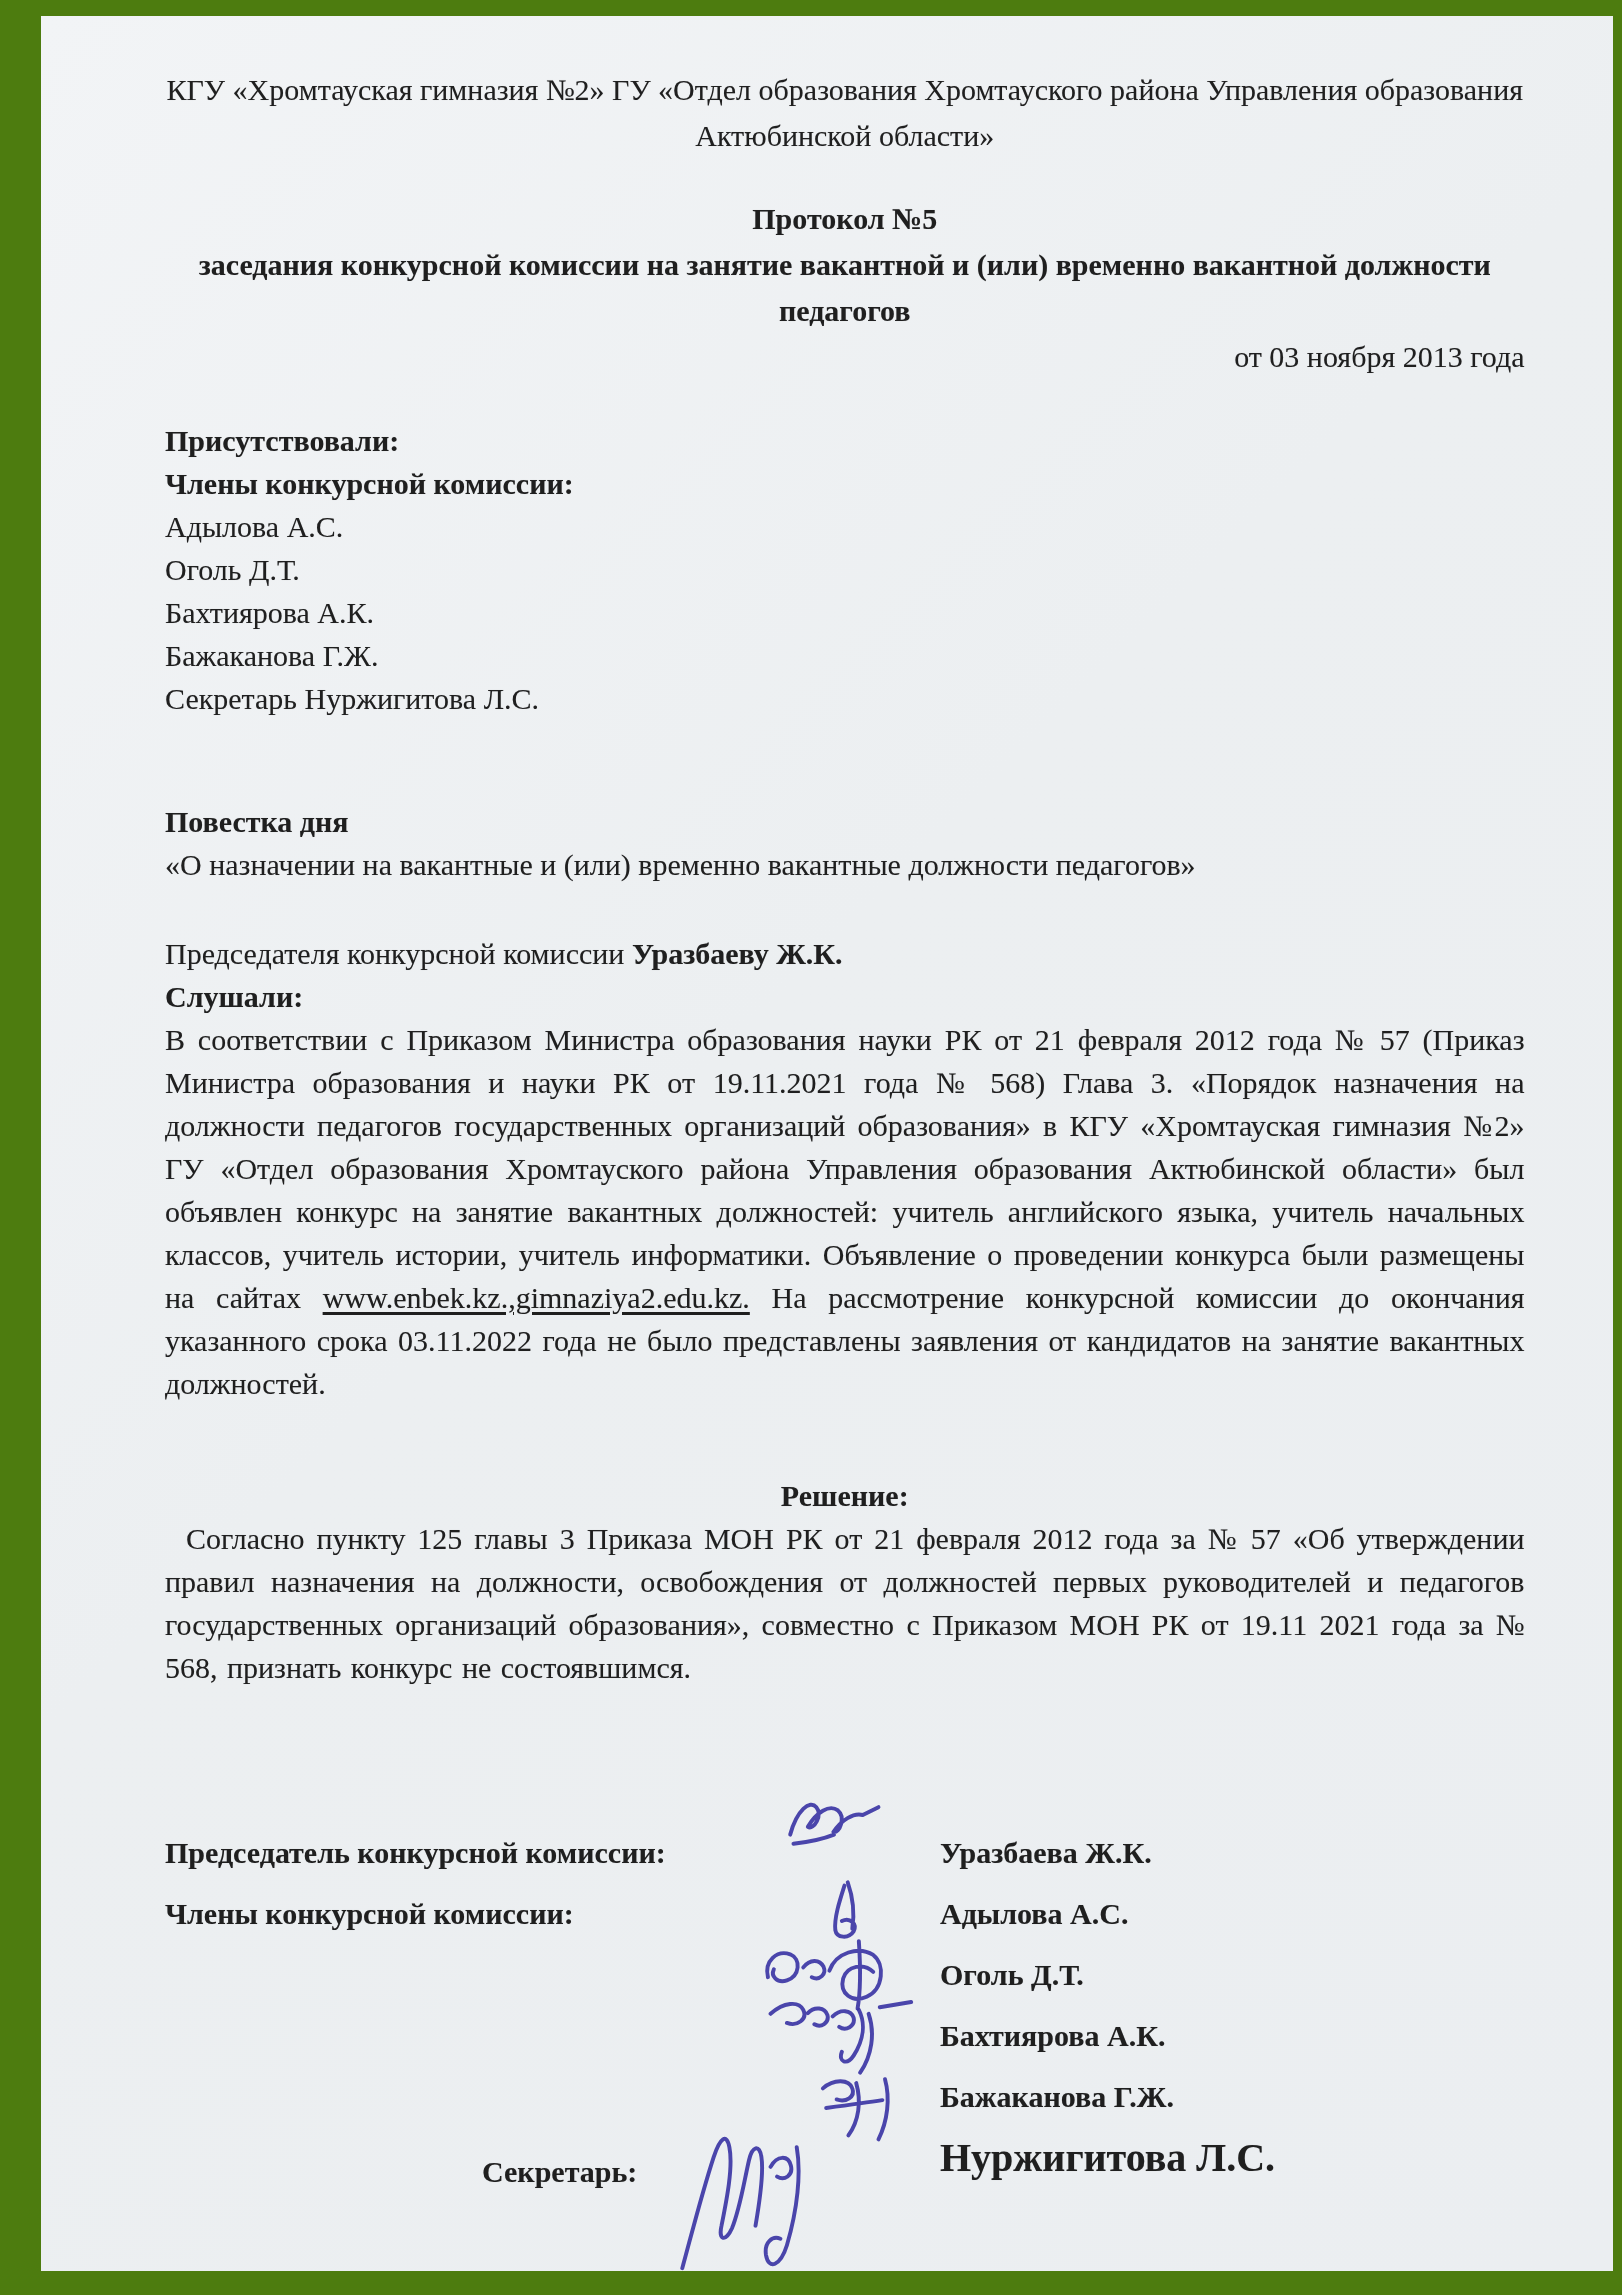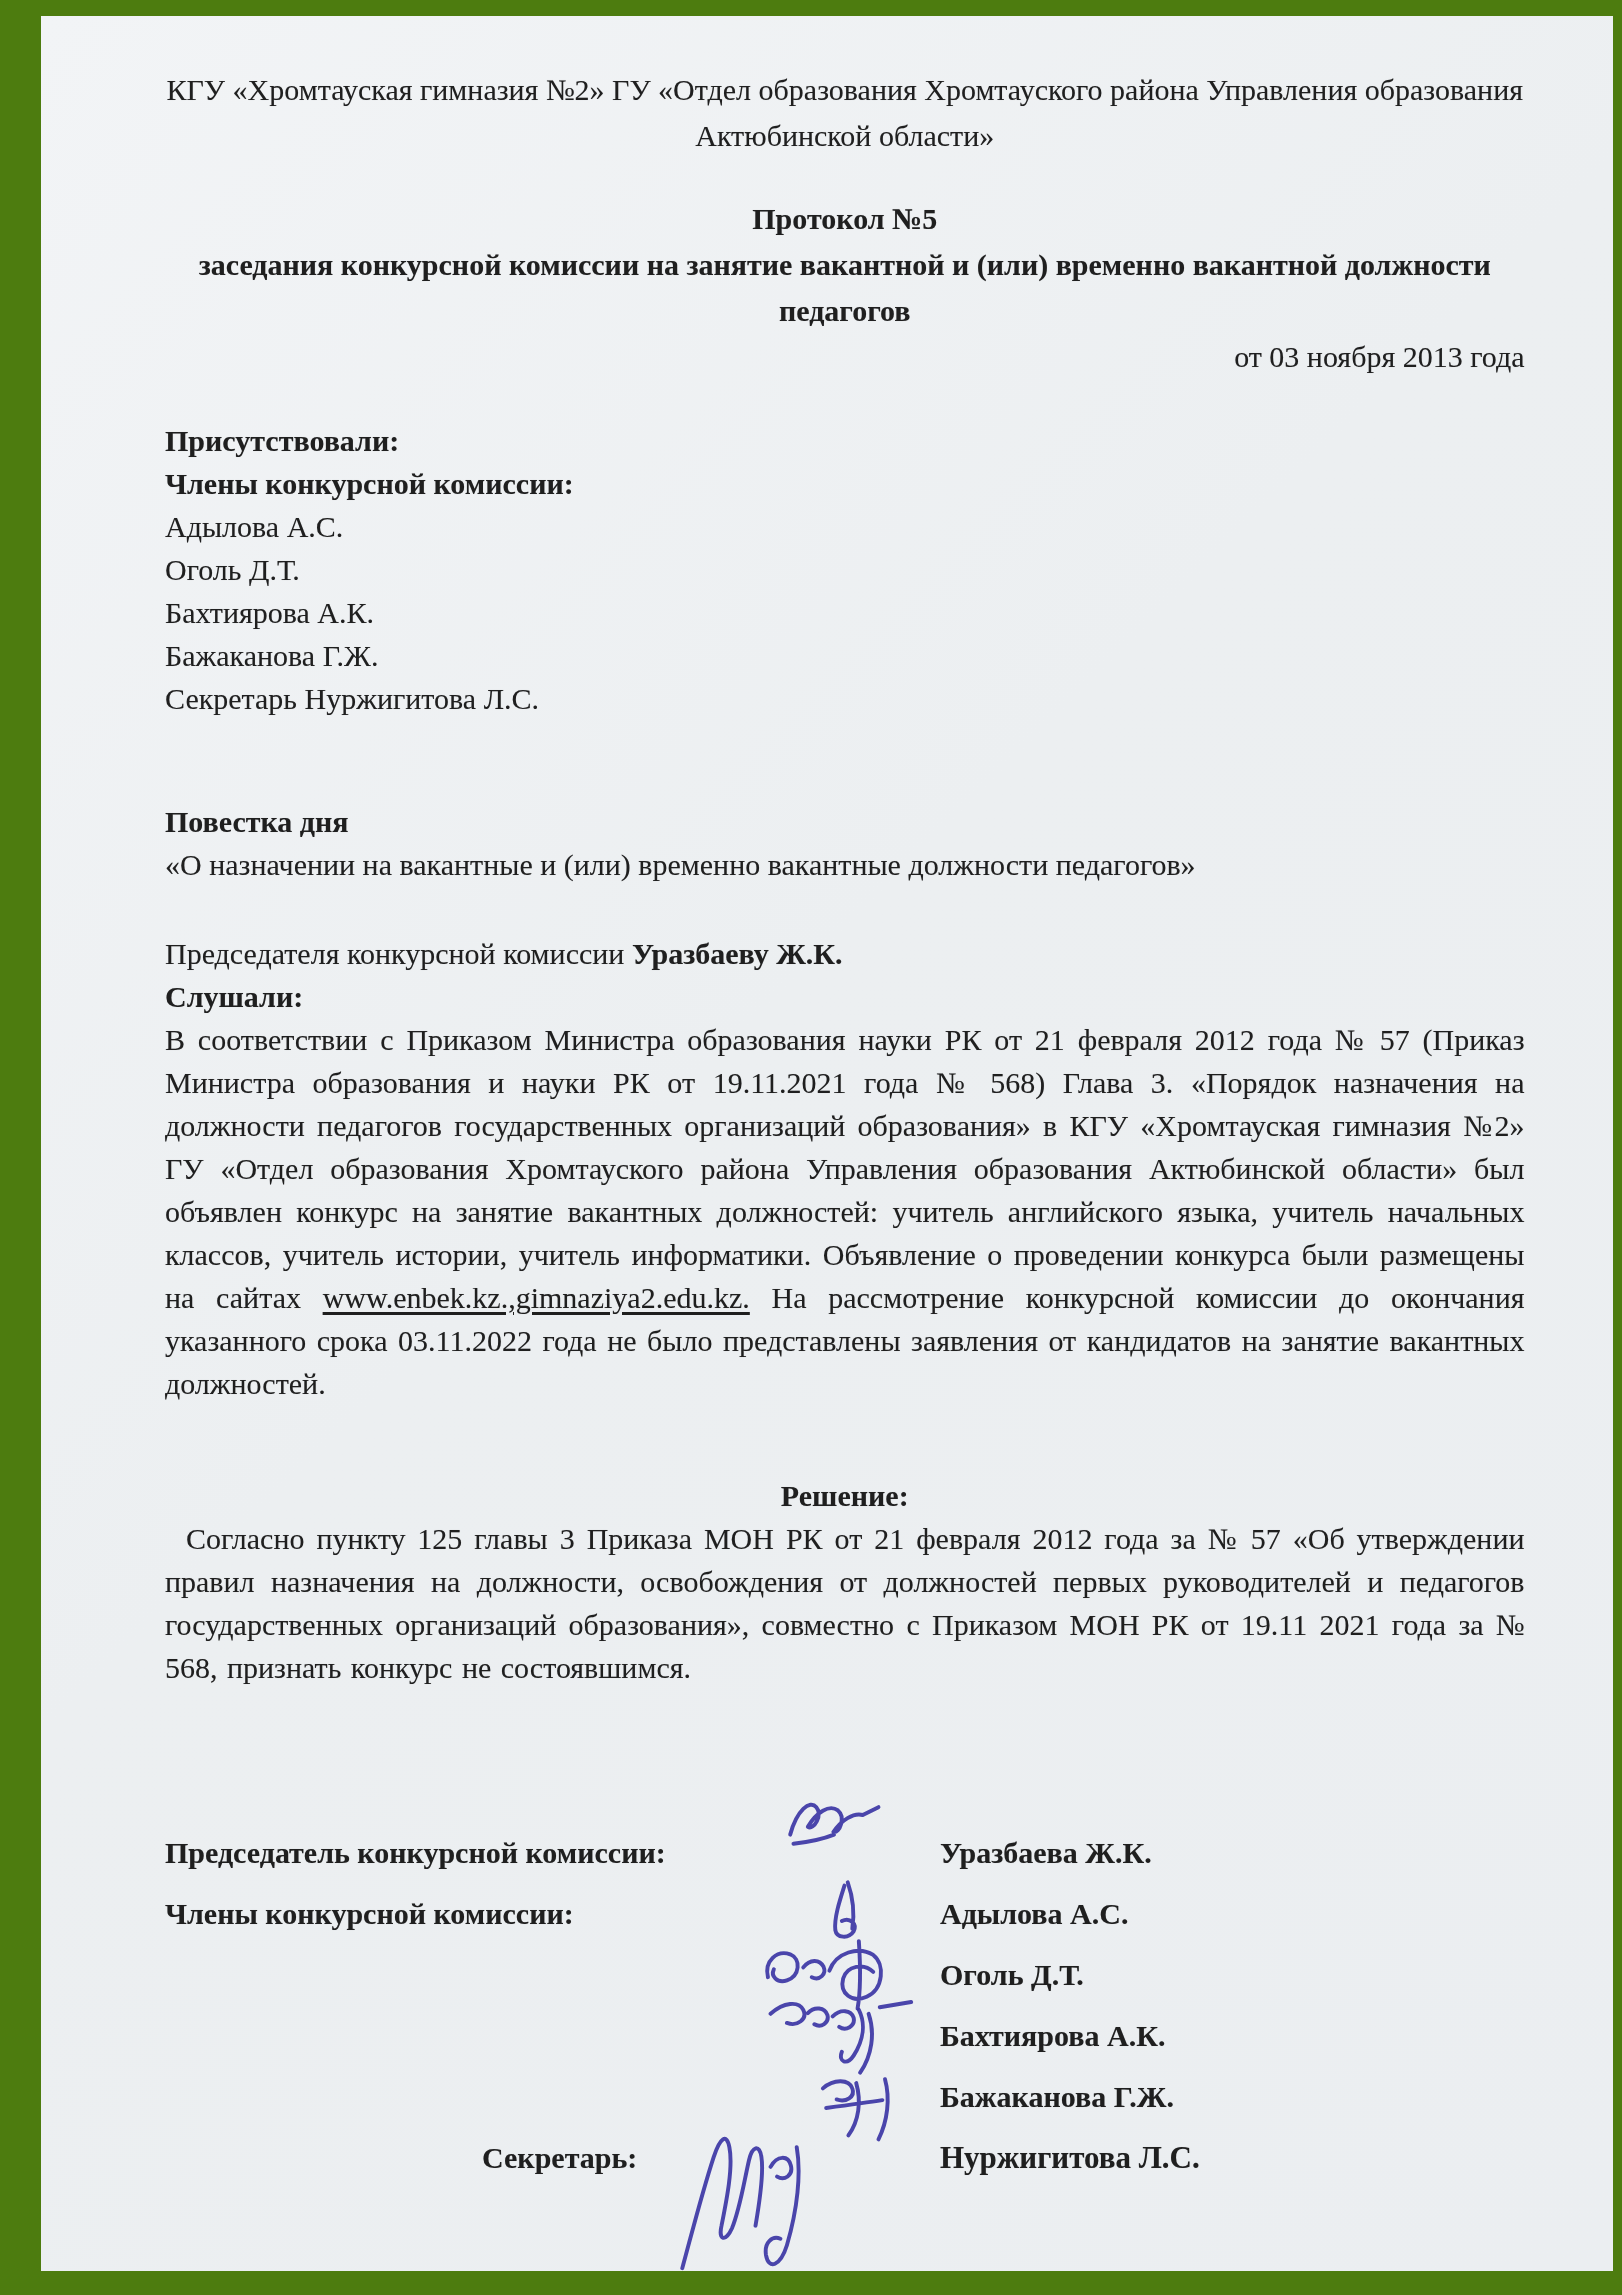--- a/index.html
+++ b/index.html
@@ -74,26 +74,26 @@
     display: flex;
     align-items: flex-start;
     height: 61px;
   }
   .sig-label {
     flex: none;
     width: 775px;
     font-weight: bold;
     line-height: 39px;
   }
-  .sig-label.secretary { padding-left: 317px; box-sizing: border-box; }
+  .sig-label.secretary { padding-left: 317px; box-sizing: border-box; margin-top: 14px; }
   .sig-name {
     font-weight: bold;
     line-height: 39px;
   }
-  .sig-name.secretary-name { font-size: 31px; }
+  .sig-name.secretary-name { font-size: 40px; }
   .sig-ink {
     position: absolute;
     left: 0;
     top: -52px;
     width: 1355px;
     height: 497px;
     overflow: visible;
     pointer-events: none;
   }
   .sig-ink path {

